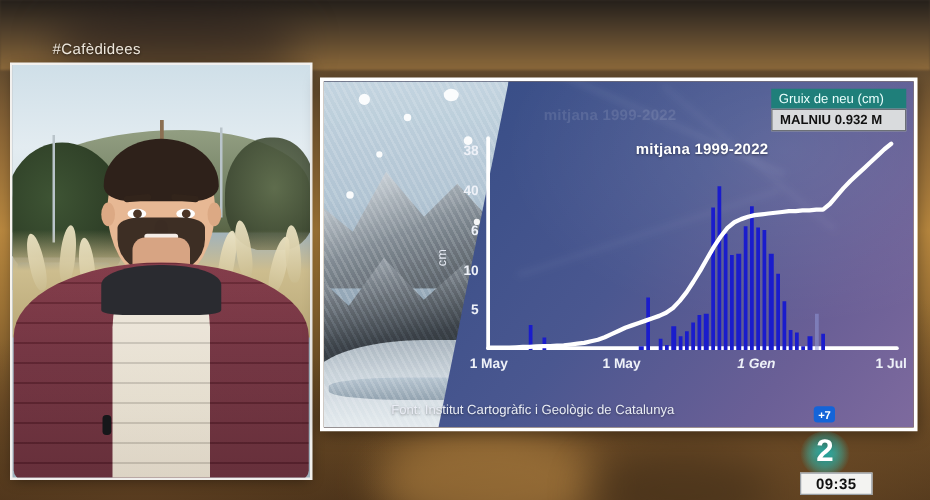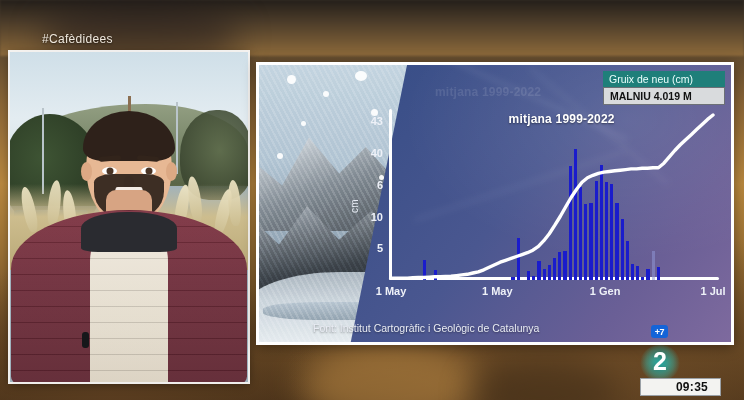--- a/index.html
+++ b/index.html
@@ -133,40 +133,40 @@
   .bars{position:absolute;inset:0;}
   .bar{position:absolute;bottom:0;background:#1a1ccc;}
   .bar.ghost{background:#8e96d6;opacity:.55;}
   .avg-svg{position:absolute;inset:0;overflow:visible;}
 
   .avg-label{position:absolute;color:#ffffff;font-size:12px;font-weight:bold;
     letter-spacing:.2px;text-shadow:0 1px 2px rgba(0,0,0,.45);white-space:nowrap;}
   .avg-ghost{position:absolute;color:rgba(255,255,255,.11);font-size:12px;font-weight:bold;
     white-space:nowrap;letter-spacing:.2px;}
 
-  .legend{position:absolute;right:6px;top:6px;width:122px;}
+  .legend{position:absolute;right:6px;top:6px;width:108px;}
   .lg-top{background:#1f7f7a;color:#eafffd;font-size:10.5px;padding:2px 6px;
     text-align:left;white-space:nowrap;}
   .lg-bot{background:#d9dbdd;color:#111;font-size:10.5px;font-weight:bold;
     padding:2px 6px;text-align:left;white-space:nowrap;border:1px solid #6c7076;}
   .source{position:absolute;left:54px;bottom:8px;color:#e9ecf4;font-size:10.5px;
     text-shadow:0 1px 2px rgba(0,0,0,.4);}
 
   
   .plus7{position:absolute;left:651px;top:325px;width:17px;height:13px;border-radius:3px;
     background:#1464d8;color:#fff;font-size:9px;font-weight:bold;
     display:flex;align-items:center;justify-content:center;letter-spacing:-.3px;}
   .ch-glow{position:absolute;left:640px;top:345px;width:40px;height:36px;border-radius:50%;
     background:radial-gradient(circle,#29cbc4 0%, rgba(41,203,196,.35) 52%, rgba(41,203,196,0) 74%);}
   .ch-num{position:absolute;left:640px;top:344px;width:40px;height:34px;color:#fff;
     font-size:25px;font-weight:bold;display:flex;align-items:center;justify-content:center;
     text-shadow:0 0 6px rgba(0,0,0,.35);}
   .clock{position:absolute;left:640px;top:378px;width:56px;height:16px;background:#f3f3f1;
     color:#101010;font-size:12px;font-weight:bold;display:flex;align-items:center;
-    justify-content:center;letter-spacing:.3px;border:1px solid #9aa0a6;padding-left:23px;}
+    justify-content:center;letter-spacing:.3px;border:1px solid #9aa0a6;}
 </style>
 </head>
 <body>
 
 <div id="stage">
 
   <div class="bg-base"></div>
   <div class="bg-blur-top"></div>
   <div class="bg-bokeh" style="left:300px;top:340px;width:180px;height:90px;background:#d39c4e;opacity:.45;"></div>
   <div class="bg-bokeh" style="left:470px;top:358px;width:150px;height:70px;background:#3c2a16;opacity:.55;"></div>
@@ -235,39 +235,39 @@
       <div class="flake" style="left:112px;top:44px;width:7px;height:7px;"></div>
       <div class="flake" style="left:42px;top:56px;width:5px;height:5px;"></div>
       <div class="flake" style="left:18px;top:88px;width:6px;height:6px;"></div>
       <div class="flake" style="left:120px;top:110px;width:5px;height:5px;"></div>
     </div>
 
     <div class="avg-ghost" style="left:176px;top:20px;">mitjana 1999-2022</div>
 
     <div class="legend">
       <div class="lg-top">Gruix de neu (cm)</div>
-      <div class="lg-bot">MALNIU 4.019 M</div>
+      <div class="lg-bot">MALNIU 0.932 M</div>
     </div>
 
     <div class="chart">
       <div class="ylab">cm</div>
       <div class="axis-y"></div>
       <div class="axis-x"></div>
       <div class="plot">
         <div id="yticks">
             <div class="ytick" style="top: 133.269px;">5</div>
             <div class="ytick" style="top: 101.538px;">10</div>
             <div class="ytick" style="top: 69.8077px;">6</div>
             <div class="ytick" style="top: 38.0769px;">40</div>
-            <div class="ytick" style="top: 6.34615px;">43</div>
+            <div class="ytick" style="top: 6.34615px;">38</div>
           </div>
         <div id="xticks">
             <div class="xtick" style="left: 0px;">1 May</div>
             <div class="xtick" style="left: 106.26px;">1 May</div>
-            <div class="xtick" style="left: 214.13px;">1 Gen</div>
+            <div class="xtick" style="left: 214.13px; font-style: italic;">1 Gen</div>
             <div class="xtick" style="left: 322px;">1 Jul</div>
           </div>
         <div class="bars" id="bars">
             <div class="bar" style="left: 32.1481px; width: 3.22px; height: 20.3077px; background: rgb(26, 28, 204);"></div>
             <div class="bar" style="left: 42.5352px; width: 3.22px; height: 10.1538px; background: rgb(26, 28, 204);"></div>
             <div class="bar" style="left: 120.438px; width: 3.22px; height: 2.53846px; background: rgb(26, 28, 204);"></div>
             <div class="bar" style="left: 125.632px; width: 3.22px; height: 41.8846px; background: rgb(26, 28, 204);"></div>
             <div class="bar" style="left: 136.019px; width: 3.22px; height: 8.88462px; background: rgb(26, 28, 204);"></div>
             <div class="bar" style="left: 141.213px; width: 3.22px; height: 4.44231px; background: rgb(26, 28, 204);"></div>
             <div class="bar" style="left: 146.406px; width: 3.22px; height: 19.0385px; background: rgb(26, 28, 204);"></div>

